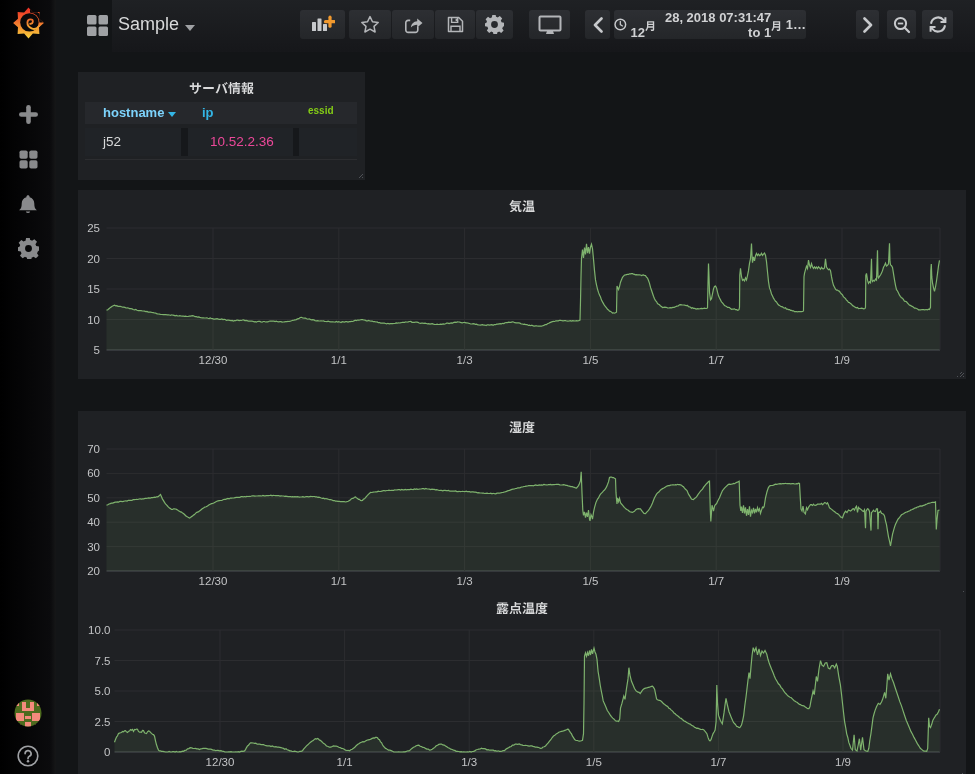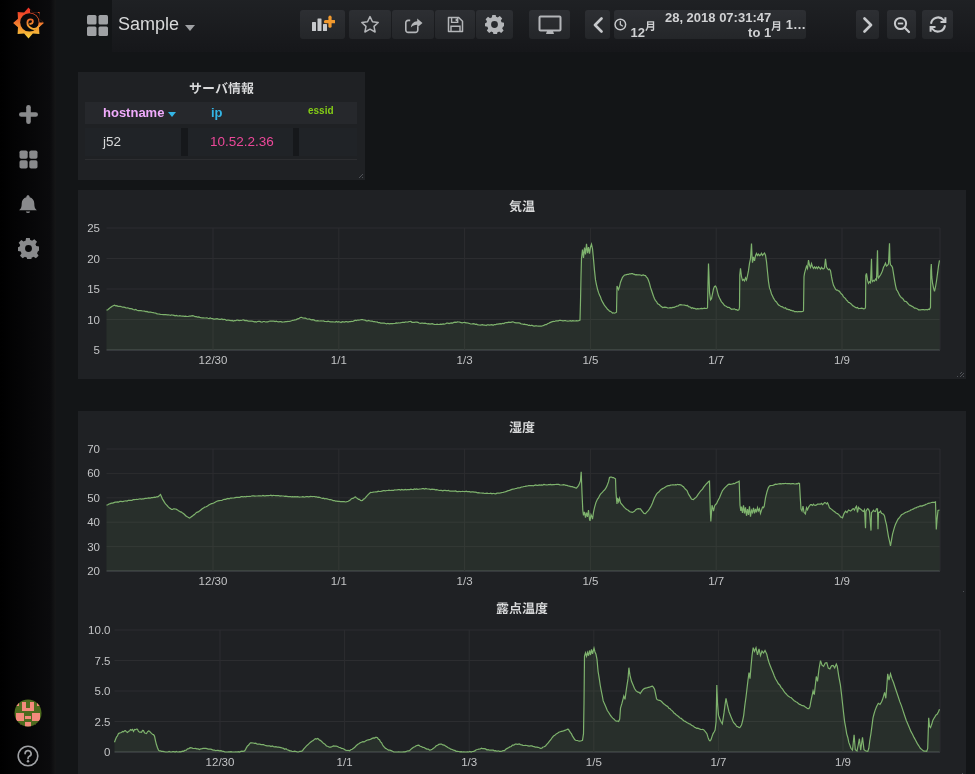--- a/index.html
+++ b/index.html
@@ -111,24 +111,24 @@
           <path d="M9 14.6a6.1 6.1 0 0 1-5.1-2.7h2.6v-2H.6v5.9h2v-2.2A8.1 8.1 0 0 0 17 9.5l-2-.4A6.1 6.1 0 0 1 9 14.6z"></path>
         </g>
       </svg>
     </div>
 
 <div class="panel" style="left:22px;top:72px;width:287px;height:108px">
   <div class="ptitle" style="line-height:0;padding-top:0px"><svg width="65.0" height="16.2" viewBox="0 0 65.0 16.2">
           <path fill="#d8d9da" d="M9.7 9.3Q9.7 10.5 9.5 11.5Q9.4 12.5 8.9 13.3Q8.5 14.1 7.7 14.7Q7 15.4 5.8 15.9L4.4 14.6Q5.4 14.3 6 13.9Q6.7 13.5 7.2 12.9Q7.6 12.3 7.8 11.4Q8 10.6 8 9.4V5.9Q8 5.5 8 5.2Q8 4.9 8 4.7H9.8Q9.8 4.9 9.8 5.2Q9.7 5.5 9.7 5.9ZM5 4.8Q5 5 5 5.3Q4.9 5.6 4.9 6V10.7Q4.9 11 5 11.2Q5 11.5 5 11.7Q5 11.9 5 12H3.2Q3.2 11.9 3.2 11.7Q3.2 11.5 3.2 11.2Q3.3 11 3.3 10.7V6Q3.3 5.7 3.2 5.4Q3.2 5.1 3.2 4.8ZM0.7 7.2Q0.9 7.2 1.1 7.2Q1.3 7.3 1.6 7.3Q1.8 7.3 2.2 7.3H10.7Q11.2 7.3 11.5 7.3Q11.9 7.3 12.1 7.2V8.9Q11.9 8.9 11.6 8.9Q11.2 8.9 10.7 8.9H2.2Q1.8 8.9 1.6 8.9Q1.3 8.9 1.1 8.9Q0.9 8.9 0.7 9Z M14.2 9.1Q14.4 9.1 14.8 9.1Q15.2 9.1 15.6 9.1Q16 9.1 16.3 9.1Q16.6 9.1 17.1 9.1Q17.6 9.1 18.1 9.1Q18.7 9.1 19.3 9.1Q19.9 9.1 20.5 9.1Q21.1 9.1 21.6 9.1Q22.2 9.1 22.6 9.1Q23 9.1 23.3 9.1Q23.7 9.1 24.1 9.1Q24.5 9.1 24.8 9.1V11.1Q24.6 11.1 24.1 11.1Q23.7 11 23.3 11Q23 11 22.6 11Q22.2 11 21.6 11Q21.1 11 20.5 11Q19.9 11 19.3 11Q18.7 11 18.1 11Q17.6 11 17.1 11Q16.6 11 16.3 11Q15.7 11 15.1 11.1Q14.6 11.1 14.2 11.1Z M36.1 4.7Q36.3 4.9 36.5 5.3Q36.7 5.6 36.9 5.9Q37 6.2 37.2 6.5L36.1 6.9Q35.9 6.5 35.6 6Q35.4 5.5 35.1 5.1ZM37.7 4.1Q37.8 4.4 38 4.7Q38.2 5 38.4 5.3Q38.6 5.7 38.7 5.9L37.7 6.3Q37.5 5.9 37.2 5.4Q36.9 4.9 36.6 4.5ZM28.5 11Q28.7 10.5 28.9 9.9Q29.1 9.3 29.3 8.6Q29.4 8 29.6 7.4Q29.7 6.7 29.7 6.1L31.6 6.5Q31.6 6.7 31.5 6.9Q31.4 7.2 31.4 7.4Q31.3 7.6 31.3 7.8Q31.2 8.1 31.1 8.6Q31 9.1 30.9 9.6Q30.7 10.2 30.5 10.7Q30.4 11.2 30.2 11.7Q30 12.3 29.7 13Q29.3 13.7 29 14.3Q28.6 14.9 28.3 15.4L26.5 14.6Q27.1 13.8 27.6 12.9Q28.2 11.9 28.5 11ZM34.9 10.8Q34.7 10.3 34.5 9.7Q34.3 9.1 34 8.5Q33.7 7.9 33.5 7.4Q33.2 6.9 33 6.5L34.8 5.9Q35 6.3 35.2 6.8Q35.5 7.4 35.7 8Q36 8.6 36.2 9.1Q36.5 9.7 36.7 10.2Q36.8 10.6 37.1 11.2Q37.3 11.8 37.5 12.4Q37.7 13 37.9 13.6Q38.1 14.2 38.2 14.7L36.3 15.4Q36.1 14.6 35.9 13.8Q35.7 13 35.4 12.2Q35.2 11.5 34.9 10.8Z M45 11.5H49.5V12.6H45ZM43.4 4.9H51.2V6H43.4ZM43.8 6.6H50.8V7.6H43.8ZM43 8.2H51.6V9.3H43ZM45 13.2H49.5V14.3H45ZM43.9 9.8H49.4V10.9H45.3V16.3H43.9ZM49.2 9.8H50.7V14.8Q50.7 15.3 50.6 15.6Q50.4 15.9 50.1 16Q49.7 16.2 49.3 16.2Q48.8 16.2 48.1 16.2Q48 16 47.9 15.6Q47.8 15.2 47.7 14.9Q48.1 14.9 48.5 14.9Q48.9 14.9 49 14.9Q49.2 14.9 49.2 14.7ZM46.5 4H48V8.5H46.5ZM40.9 4H42.3V16.2H40.9ZM39.8 6.6 40.8 6.7Q40.8 7.3 40.8 7.9Q40.7 8.6 40.6 9.3Q40.5 9.9 40.4 10.4L39.2 10Q39.4 9.6 39.5 9Q39.6 8.4 39.7 7.8Q39.7 7.1 39.8 6.6ZM42.1 6.2 43 5.8Q43.2 6.3 43.5 6.8Q43.7 7.3 43.8 7.7L42.8 8.2Q42.7 7.8 42.5 7.2Q42.3 6.7 42.1 6.2Z M59.4 9.1H63.3V10.3H59.4ZM58.6 4.6H63.4V5.9H60V16.2H58.6ZM62.6 4.6H64V7Q64 7.5 63.9 7.8Q63.8 8.1 63.4 8.3Q63 8.5 62.5 8.5Q61.9 8.5 61.2 8.5Q61.2 8.2 61 7.8Q60.9 7.5 60.8 7.2Q61.1 7.2 61.4 7.2Q61.7 7.2 62 7.2Q62.2 7.2 62.3 7.2Q62.5 7.2 62.5 7.2Q62.6 7.1 62.6 7ZM61 10Q61.3 11.1 61.9 12Q62.4 13 63.1 13.8Q63.9 14.6 64.8 15Q64.5 15.2 64.2 15.6Q63.9 16 63.8 16.3Q62.8 15.7 62 14.8Q61.3 13.9 60.7 12.7Q60.2 11.6 59.8 10.3ZM62.9 9.1H63.1L63.4 9L64.3 9.3Q64.1 10.8 63.6 12.1Q63.1 13.4 62.4 14.5Q61.7 15.5 60.7 16.3Q60.5 16 60.2 15.7Q59.9 15.4 59.7 15.2Q60.6 14.6 61.2 13.7Q61.9 12.8 62.3 11.6Q62.7 10.5 62.9 9.4ZM52.9 5.2H57.9V6.5H52.9ZM52.8 12.5H58V13.8H52.8ZM52.4 7.4H58.3V8.7H52.4ZM52.7 10.2H58.1V11.5H52.7ZM54.7 4.1H56.2V7.9H54.7ZM54.7 10.7H56.2V16.2H54.7ZM56.5 8.5 57.8 8.8Q57.6 9.3 57.4 9.7Q57.2 10.1 57.1 10.4L56 10.1Q56.1 9.9 56.2 9.6Q56.3 9.3 56.3 9Q56.4 8.7 56.5 8.5ZM53.2 8.8 54.4 8.5Q54.6 8.9 54.7 9.3Q54.9 9.8 54.9 10.1L53.7 10.4Q53.7 10.1 53.5 9.7Q53.4 9.2 53.2 8.8Z"></path>
         </svg></div>
   <div style="position:absolute;left:7px;top:30px;width:272px;height:22px;background:#26282c"></div>
-  <div style="position:absolute;left:25px;top:33px;color:#f0abfc;font-size:13px;font-weight:700">hostname&nbsp;<svg width="8" height="5" viewBox="0 0 8 5">
+  <div style="position:absolute;left:25px;top:33px;color:#7dd3fc;font-size:13px;font-weight:700">hostname&nbsp;<svg width="8" height="5" viewBox="0 0 8 5">
           <path d="M0 0h8L4 5z" fill="#33b5e5"></path>
         </svg></div>
-  <div style="position:absolute;left:133px;top:33px;color:#33b5e5;font-size:13px;font-weight:700">ip</div>
+  <div style="position:absolute;left:124px;top:33px;color:#33b5e5;font-size:13px;font-weight:700">ip</div>
   <div style="position:absolute;left:230px;top:33px;color:#84cc16;font-size:10px;font-weight:700">essid</div>
   <div style="position:absolute;left:7px;top:56px;width:272px;height:28px;background:#16181b"></div>
       <div style="position:absolute;left:7px;top:56px;width:96px;height:28px;background:#202327"></div>
   <div style="position:absolute;left:110px;top:56px;width:105px;height:28px;background:#202327"></div>
   <div style="position:absolute;left:221px;top:56px;width:58px;height:28px;background:#202327"></div>
   <div style="position:absolute;left:25px;top:62px;color:#d8d9da;font-size:13.5px">j52</div>
   <div style="position:absolute;left:132px;top:62px;color:#ec4899;font-size:13.5px">10.52.2.36</div>
   <div style="position:absolute;left:7px;top:87px;width:272px;height:1px;background:#2c2d30"></div>
   <div class="rsz"></div>
 </div>

